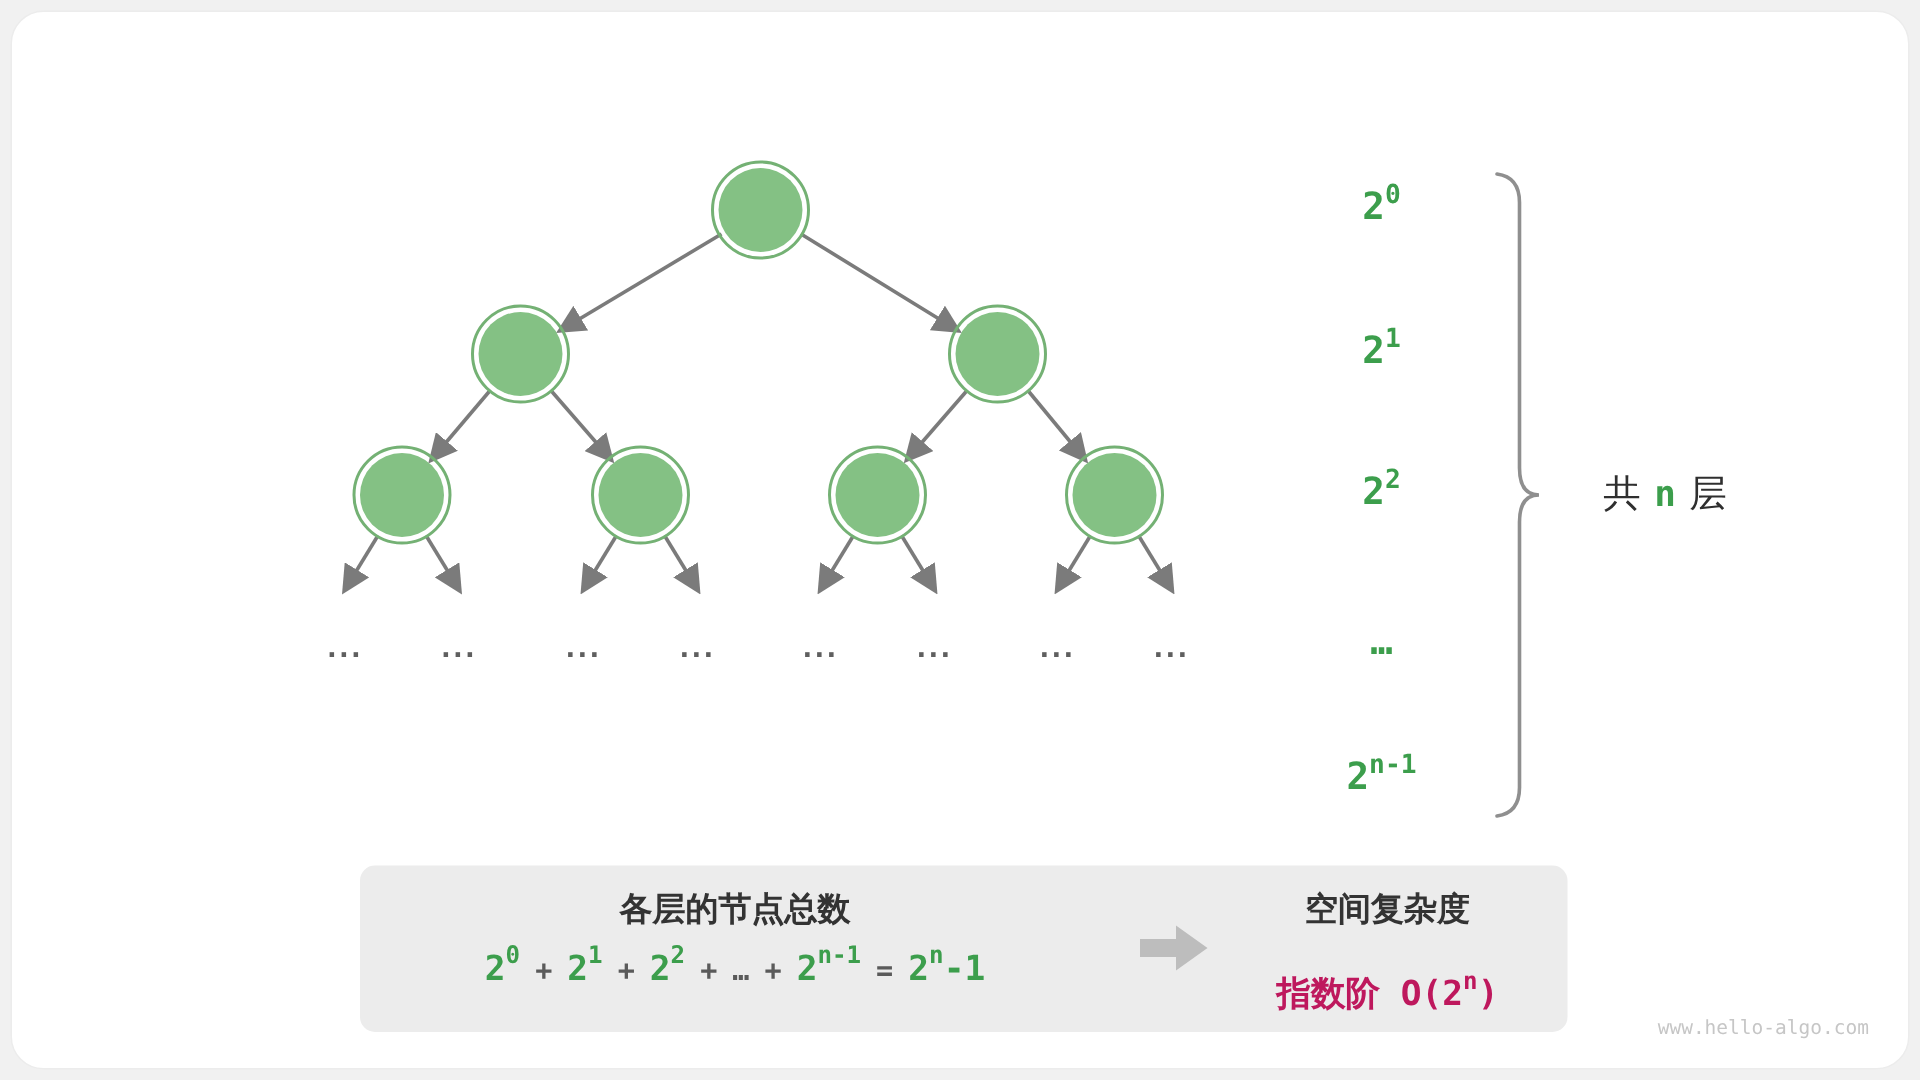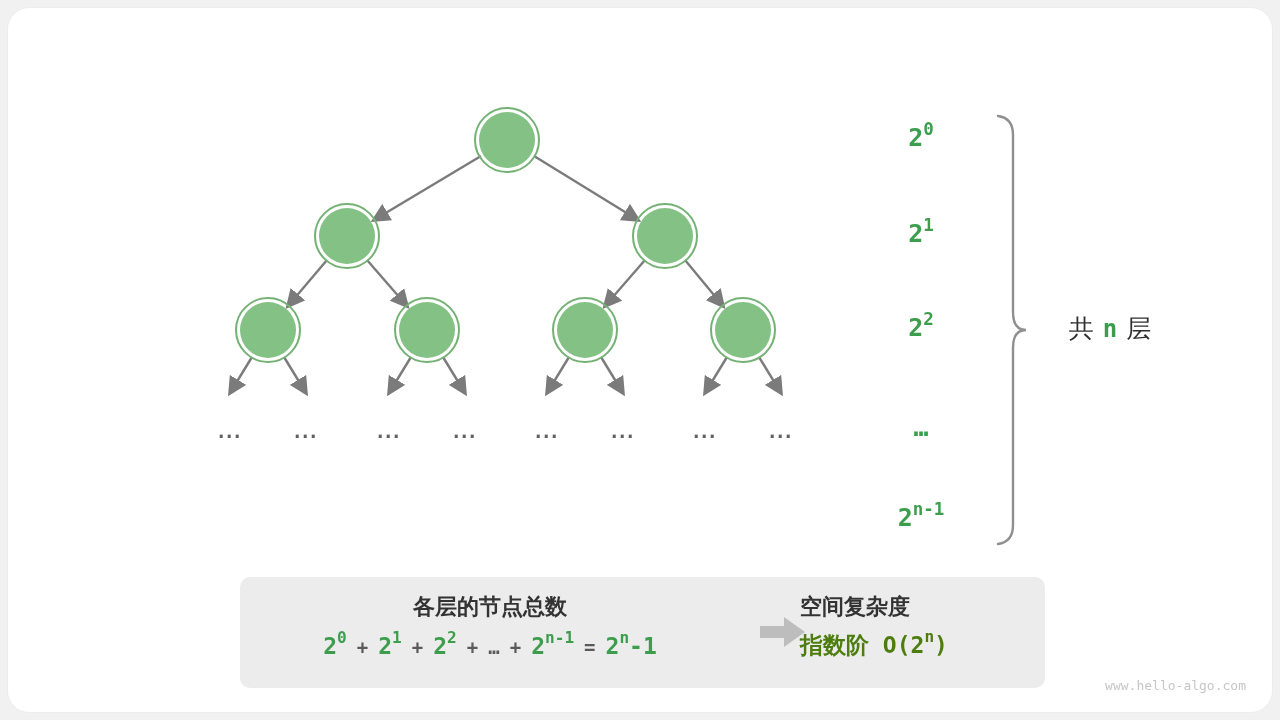--- a/index.html
+++ b/index.html
@@ -41,34 +41,34 @@
     font-family:"DejaVu Sans Mono",monospace;
     color:#3c9e4c;font-weight:bold;font-size:24px;
   }
 
   
   .summary{
     position:absolute;left:240px;top:577px;width:805px;height:111px;
     background:#ececec;border-radius:10px;
   }
   .sum-left{position:absolute;left:30px;top:15px;width:440px;text-align:center;}
-  .sum-right{position:absolute;left:560px;top:15px;width:250px;}
+  .sum-right{position:absolute;left:560px;top:15px;width:250px;text-align:center;}
   .sum-title{font-size:22px;font-weight:bold;color:#333;line-height:30px;}
   .formula{
     margin-top:9px;
     display:flex;justify-content:center;align-items:baseline;gap:10px;
     font-family:"DejaVu Sans Mono",monospace;font-weight:bold;font-size:23px;
     line-height:30px;
   }
   .formula .green{color:#3c9e4c;}
   .formula .op{color:#5a5a5a;font-size:19px;font-weight:700;}
   .complexity{
-    margin-top:8px;
+    margin-top:26px;
     font-family:"DejaVu Sans Mono",monospace;font-weight:bold;font-size:23px;
-    color:#4d7c0f;line-height:30px;
+    color:#be185d;line-height:30px;
   }
   .big-arrow{position:absolute;left:520px;top:37px;}
 
   .watermark{
     position:absolute;right:34px;top:678px;
     font-family:"DejaVu Sans Mono",monospace;
     font-size:13px;color:#c6c6c6;text-align:right;
   }
 </style>
 </head>

